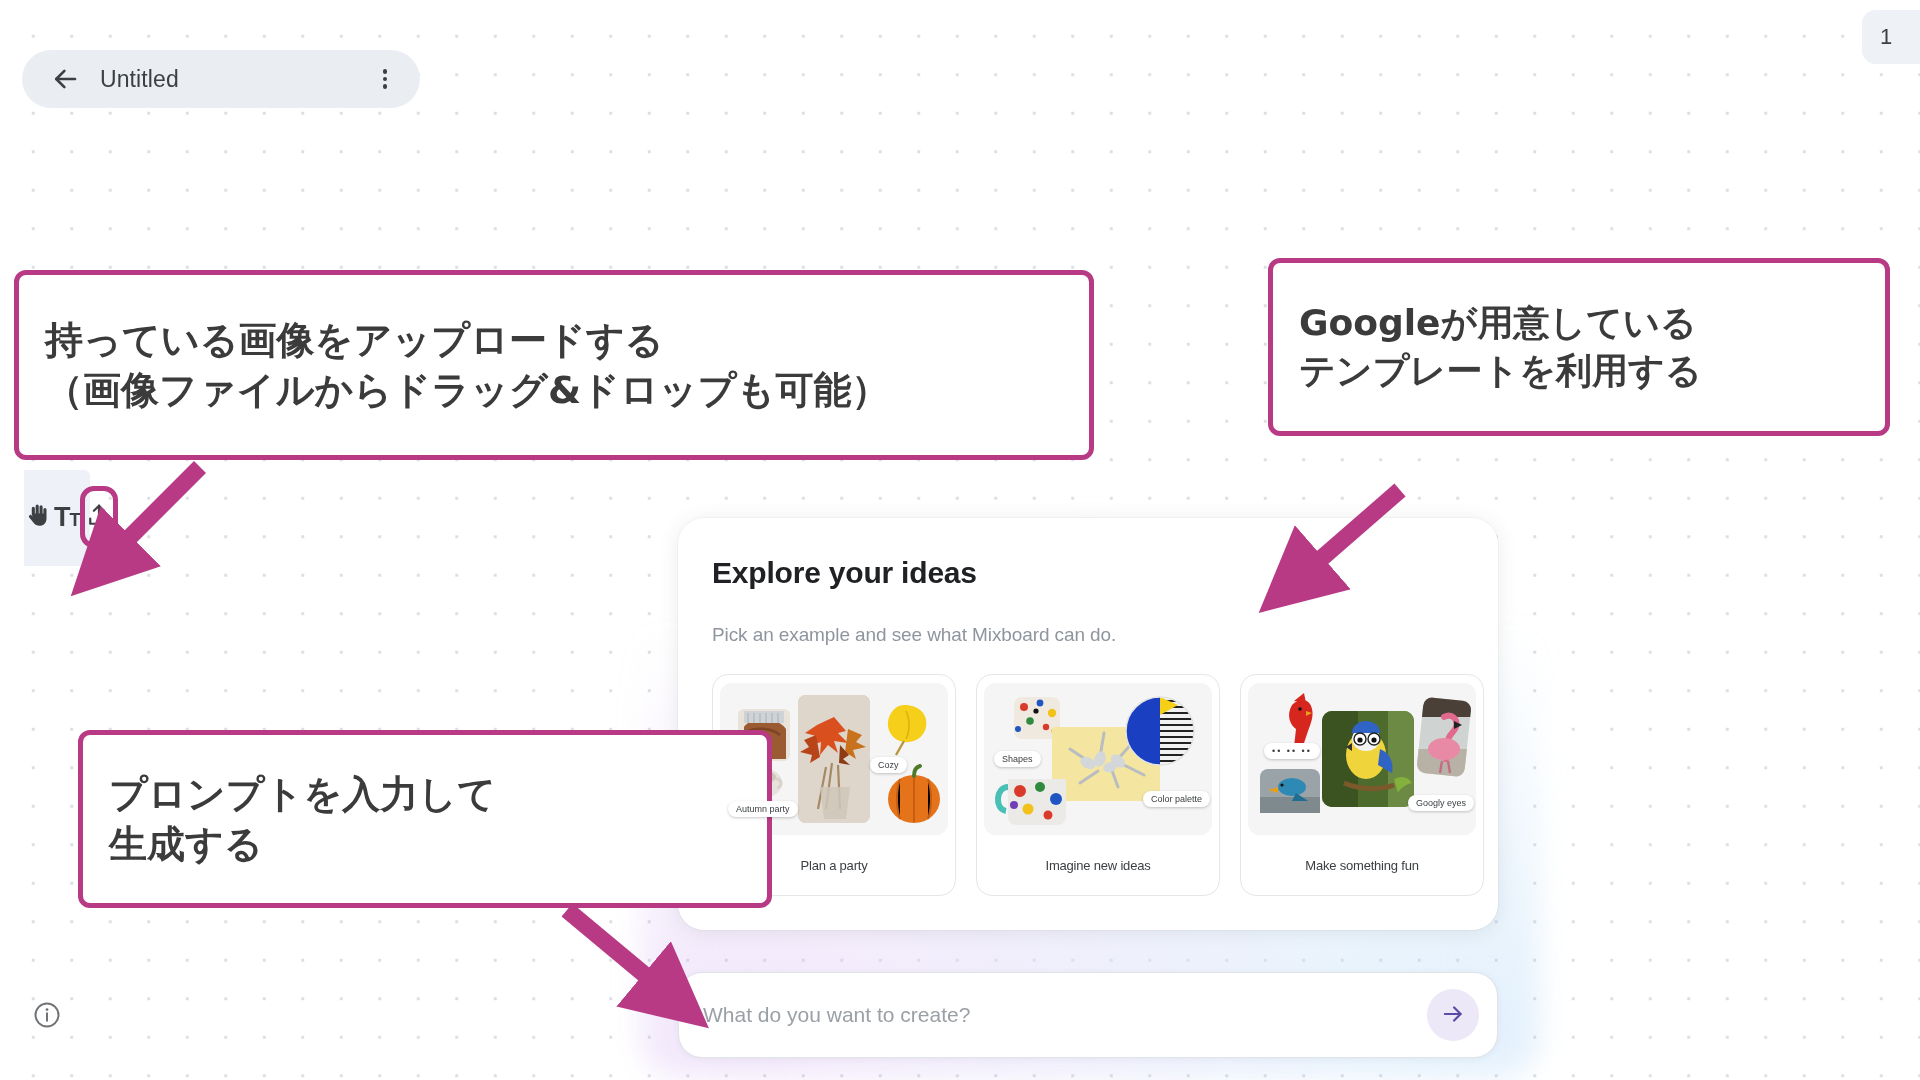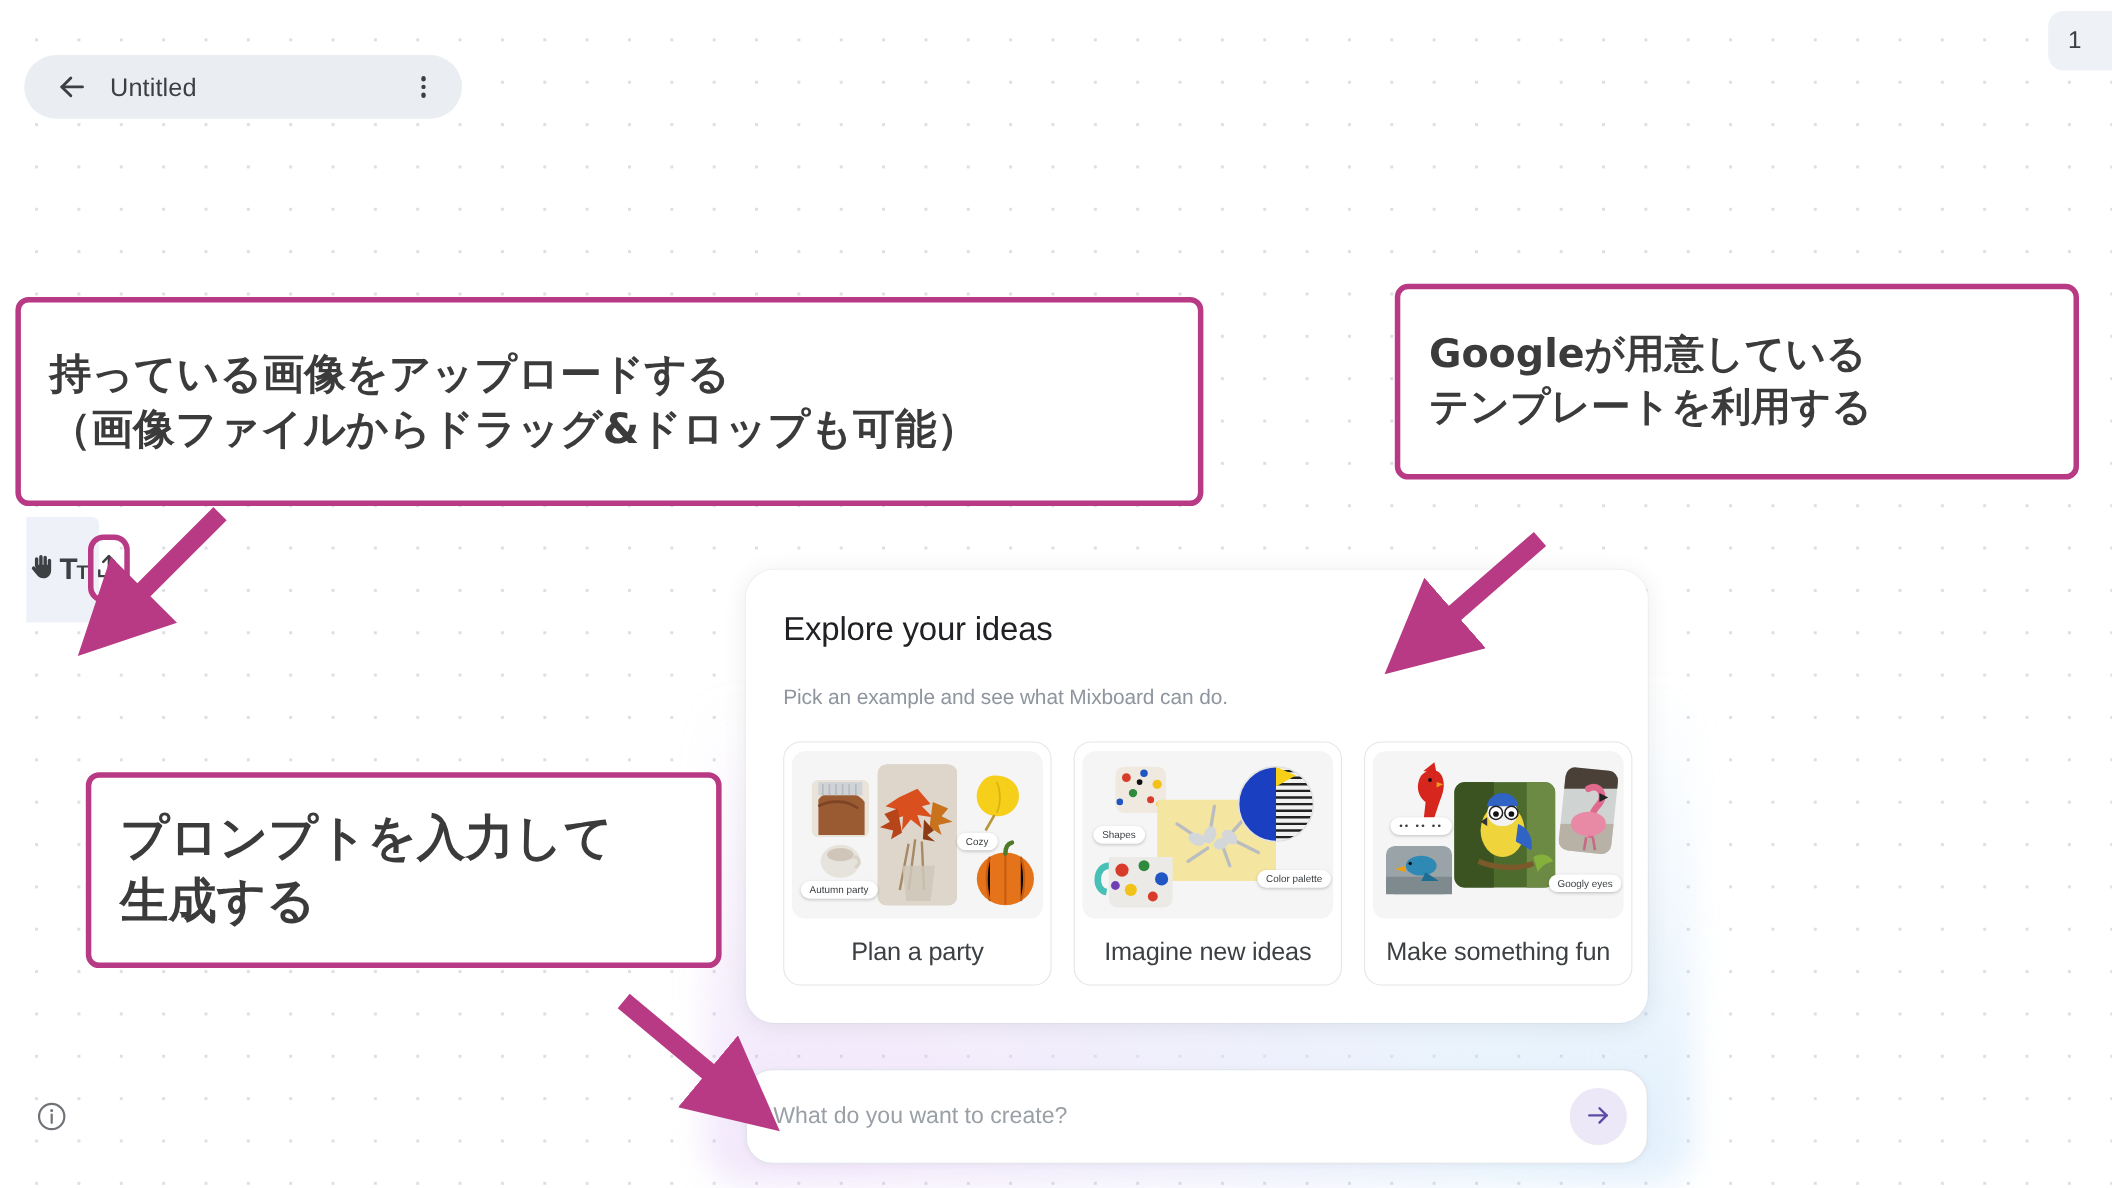--- a/index.html
+++ b/index.html
@@ -94,21 +94,21 @@
   
   #explore-card {
     position: absolute; left: 678px; top: 518px;
     width: 820px; height: 412px;
     background: #ffffff;
     border-radius: 26px;
     box-shadow: 0 2px 20px rgba(60,64,67,.10), 0 0 0 1px rgba(60,64,67,.035);
     padding: 38px 34px 26px 34px;
   }
   #explore-card .card-title {
-    font-size: 30px; font-weight: 400; color: #202124;
+    font-size: 30px; font-weight: 700; color: #202124;
     letter-spacing: -.2px;
   }
   #explore-card .card-sub {
     margin-top: 34px;
     font-size: 19px; color: #8f959e; letter-spacing: -.1px;
   }
   #example-row {
     display: flex; gap: 20px; margin-top: 28px;
   }
   .example {
@@ -121,21 +121,21 @@
   }
   .example .thumb {
     width: 228px; height: 152px;
     border-radius: 12px;
     background: #f5f5f6;
     position: relative; overflow: hidden;
   }
   .example .caption {
     flex: 1 1 auto;
     display: flex; align-items: center; justify-content: center;
-    font-size: 23px; color: #3c4043; letter-spacing: -.2px;
+    font-size: 13px; color: #3c4043; letter-spacing: -.2px;
   }
   
   .chip {
     position: absolute;
     background: #fff;
     border-radius: 12px;
     padding: 3px 8px;
     font-size: 9px; color: #3c4043;
     box-shadow: 0 1px 3px rgba(0,0,0,.22);
     white-space: nowrap;
@@ -190,21 +190,21 @@
     display: flex; align-items: center;
     padding: 0 26px;
     color: #3b3b3b;
     font-weight: 700;
     line-height: 1.32;
     font-family: "DejaVu Sans", "Liberation Sans", sans-serif;
     white-space: pre-line;
   }
   #annot-upload  { left: 14px;   top: 270px;  width: 1080px; height: 190px; font-size: 38px; }
   #annot-template{ left: 1268px; top: 258px;  width: 622px;  height: 178px; font-size: 36px; }
-  #annot-prompt  { left: 78px;   top: 702px;  width: 578px;  height: 178px; font-size: 44px; }
+  #annot-prompt  { left: 78px;   top: 730px;  width: 694px;  height: 178px; font-size: 38px; }
 
   .arrow { position: absolute; pointer-events: none; }
 </style>
 </head>
 <body>
 
 <div id="canvas">
 
   <div id="glow"></div>
 

